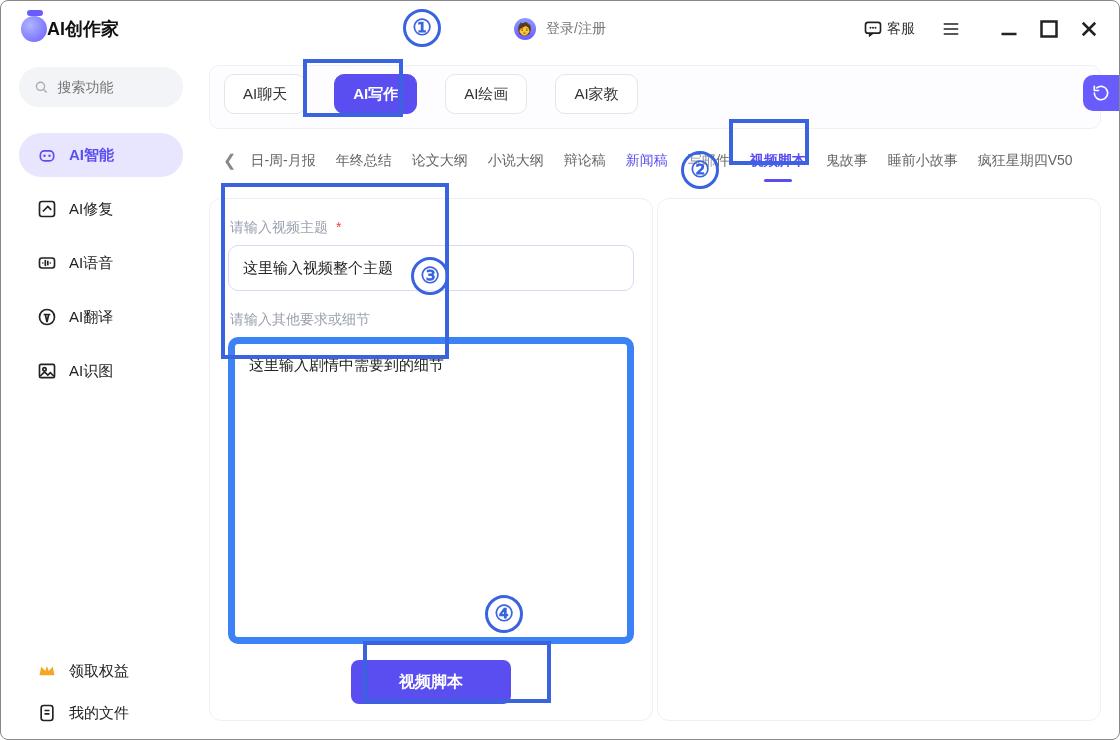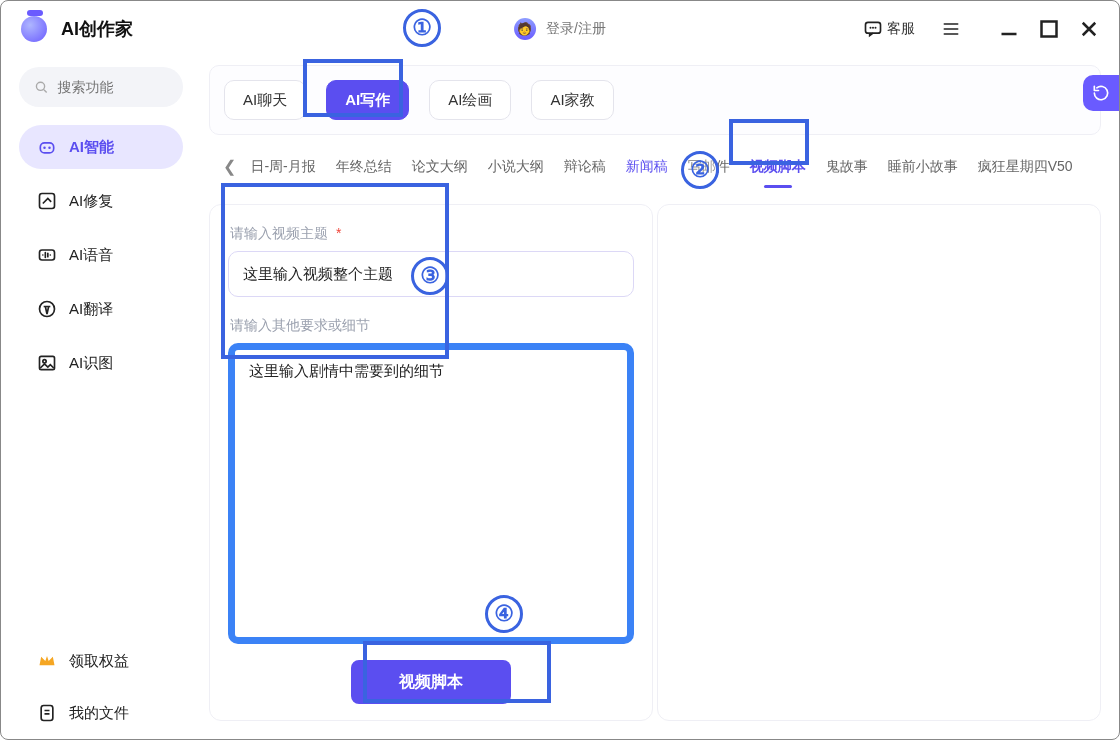--- a/index.html
+++ b/index.html
@@ -7,21 +7,21 @@
   width: 1120px; height: 740px;
   font-family: "Microsoft YaHei", "PingFang SC", sans-serif;
   background: #fff; border: 1px solid #888; border-radius: 8px;
   position: relative; overflow: hidden;
 }
 
 .titlebar {
   height: 56px; display: flex; align-items: center; padding: 0 20px;
   border-bottom: none;
 }
-.logo-wrap { display: flex; align-items: center; gap: 14px; }
+.logo-wrap { display: flex; align-items: center; gap: 0; }
 .logo-icon {
   width: 26px; height: 26px; border-radius: 50%;
   background: radial-gradient(circle at 35% 35%, #aeb6ff, #6a5bff);
   position: relative;
 }
 .logo-icon::before {
   content: ""; position: absolute; top: -6px; left: 6px; width: 16px; height: 6px;
   border-radius: 3px; background: #6a5bff;
 }
 .app-title { font-weight: 700; font-size: 18px; color: #111; }
@@ -55,40 +55,40 @@
   display: flex; flex-direction: column;
 }
 .search-box {
   height: 40px; border-radius: 20px; background: #f3f4f8;
   display: flex; align-items: center; padding: 0 14px; gap: 8px;
 }
 .search-box input {
   border: none; background: transparent; outline: none;
   font-size: 14px; color: #999; width: 100%;
 }
-.nav { margin-top: 18px; display: flex; flex-direction: column; gap: 10px; }
+.nav { margin-top: 26px; display: flex; flex-direction: column; gap: 10px; }
 .nav-item {
   height: 44px; border-radius: 22px; display: flex; align-items: center;
   gap: 12px; padding: 0 18px; font-size: 15px; color: #222; cursor: pointer;
 }
 .nav-item.active { background: #e8e6ff; color: #5b4ef0; font-weight: 600; }
 .nav-ico { width: 20px; height: 20px; display:flex;align-items:center;justify-content:center; }
 .nav-ico svg { width: 20px; height: 20px; }
 .sidebar-spacer { flex: 1; }
-.sb-bottom { display:flex; flex-direction:column; gap:32px; padding-left:18px; }
+.sb-bottom { display:flex; flex-direction:column; gap:22px; padding-left:18px; }
 .sb-b-item {
   display:flex; align-items:center; gap: 12px; font-size:15px; color:#222; cursor:pointer;
 }
 .sb-b-item .nav-ico.gold { color:#f5a623; }
 
 .main { flex: 1; display:flex; flex-direction:column; padding: 8px 18px 18px 8px; position:relative; }
 
 .tabs {
-  display:flex; align-items:center; gap: 20px; background:#fdfdff;
-  padding: 14px 14px 14px 14px; border: 1px solid #efeff5; border-radius: 10px;
+  display:flex; align-items:center; gap: 28px; background:#fdfdff;
+  padding: 8px 14px 14px 14px; border: 1px solid #efeff5; border-radius: 10px;
 }
 .tab-btn {
   height: 40px; padding: 0 18px; border-radius: 10px; font-size: 15px;
   display:flex; align-items:center; justify-content:center; cursor:pointer;
   border: 1px solid #e4e4ec; color:#333; background:#fff;
 }
 .tab-btn.active { background:#5b4ef0; color:#fff; border-color:#5b4ef0; font-weight:600; }
 .purple-fab {
   position:absolute; right: 0; top: 18px;
   width: 36px; height: 36px; border-radius: 10px 0 0 10px;

